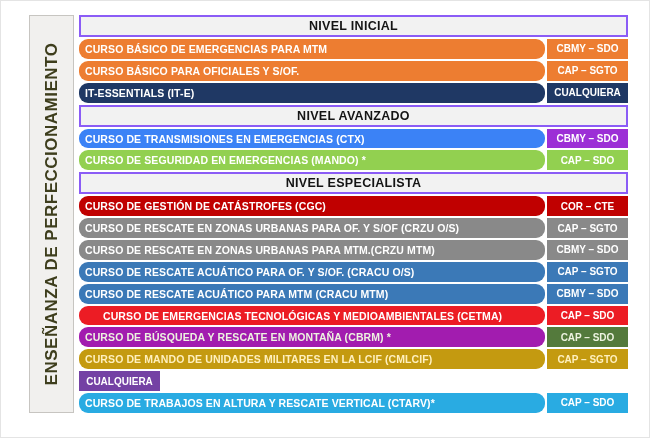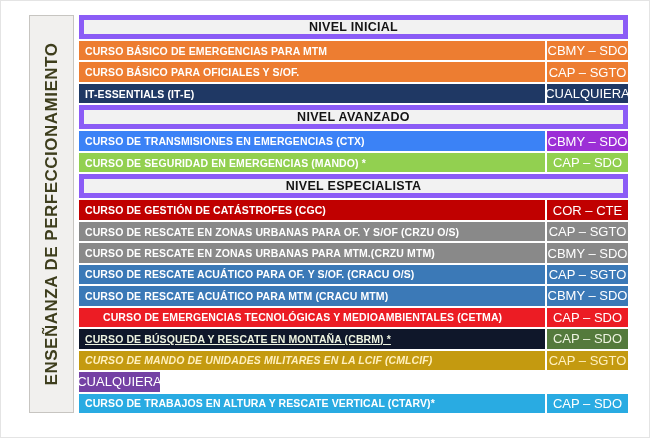--- a/index.html
+++ b/index.html
@@ -27,41 +27,41 @@
     color:#3e3e1d;
   }
   .table {
     position:absolute; left:78px; top:14px;
     width:549px; height:398px;
     display:flex; flex-direction:column; gap:2px;
   }
   .section-header {
     flex:0 0 22px;
     background:#f2f2f2;
-    border:5px solid #8b5cf6;
+    border:2px solid #8b5cf6;
     box-sizing:border-box;
     display:flex; align-items:center; justify-content:center;
     font-weight:700; font-size:12.5px; letter-spacing:0.3px;
     color:#141414;
   }
   .row { flex:1 1 0; min-height:0; display:flex; gap:2px; }
   .cell {
     display:flex; align-items:center;
     box-sizing:border-box;
     overflow:hidden; white-space:nowrap;
   }
   .cell.course {
     flex:1 1 auto;
     padding-left:6px;
-    font-weight:700; font-size:10.5px; letter-spacing:0.1px;
+    font-weight:700; font-size:10.5px; letter-spacing:0.1px;border-radius:9px;
   }
   .cell.rank {
     flex:0 0 81px;
     justify-content:center;
-    font-weight:400; font-size:13px;
+    font-weight:700; font-size:10px;
   }
   .footnote {
     position:absolute; right:13px; top:420px;
     font-weight:700; font-size:8px; color:#1a1a1a;
     letter-spacing:0.2px;
   }
 </style>
 </head>
 <body>
 
@@ -113,25 +113,25 @@
       </div>
       <div class="row">
         <div class="cell course" style="background: rgb(59, 121, 183); color: rgb(255, 255, 255);">CURSO DE RESCATE ACUÁTICO PARA MTM (CRACU MTM)</div>
         <div class="cell rank" style="background: rgb(59, 121, 183); color: rgb(255, 255, 255);">CBMY – SDO</div>
       </div>
       <div class="row">
         <div class="cell course" style="background: rgb(236, 28, 36); color: rgb(255, 255, 255); padding-left: 24px;">CURSO DE EMERGENCIAS TECNOLÓGICAS Y MEDIOAMBIENTALES (CETMA)</div>
         <div class="cell rank" style="background: rgb(236, 28, 36); color: rgb(255, 255, 255);">CAP – SDO</div>
       </div>
       <div class="row">
-        <div class="cell course" style="background: #0f172a; color: rgb(237, 243, 224); text-decoration: underline;">CURSO DE BÚSQUEDA Y RESCATE EN MONTAÑA (CBRM) *</div>
+        <div class="cell course" style="background: #a21caf; color: rgb(237, 243, 224);">CURSO DE BÚSQUEDA Y RESCATE EN MONTAÑA (CBRM) *</div>
         <div class="cell rank" style="background: rgb(84, 122, 60); color: rgb(237, 243, 224);">CAP – SDO</div>
       </div>
       <div class="row">
-        <div class="cell course" style="background: rgb(196, 154, 16); color: rgb(255, 240, 190); font-style: italic;">CURSO DE MANDO DE UNIDADES MILITARES EN LA LCIF (CMLCIF)</div>
+        <div class="cell course" style="background: rgb(196, 154, 16); color: rgb(255, 240, 190);">CURSO DE MANDO DE UNIDADES MILITARES EN LA LCIF (CMLCIF)</div>
         <div class="cell rank" style="background: rgb(196, 154, 16); color: rgb(255, 240, 190);">CAP – SGTO</div>
       </div>
       <div class="row">
         <div class="cell rank" style="background: rgb(116, 65, 164); color: rgb(255, 255, 255);">CUALQUIERA</div>
       </div>
       <div class="row">
         <div class="cell course" style="background: rgb(41, 171, 226); color: rgb(255, 255, 255);">CURSO DE TRABAJOS EN ALTURA Y RESCATE VERTICAL  (CTARV)*</div>
         <div class="cell rank" style="background: rgb(41, 171, 226); color: rgb(255, 255, 255);">CAP – SDO</div>
       </div>
     </div>

